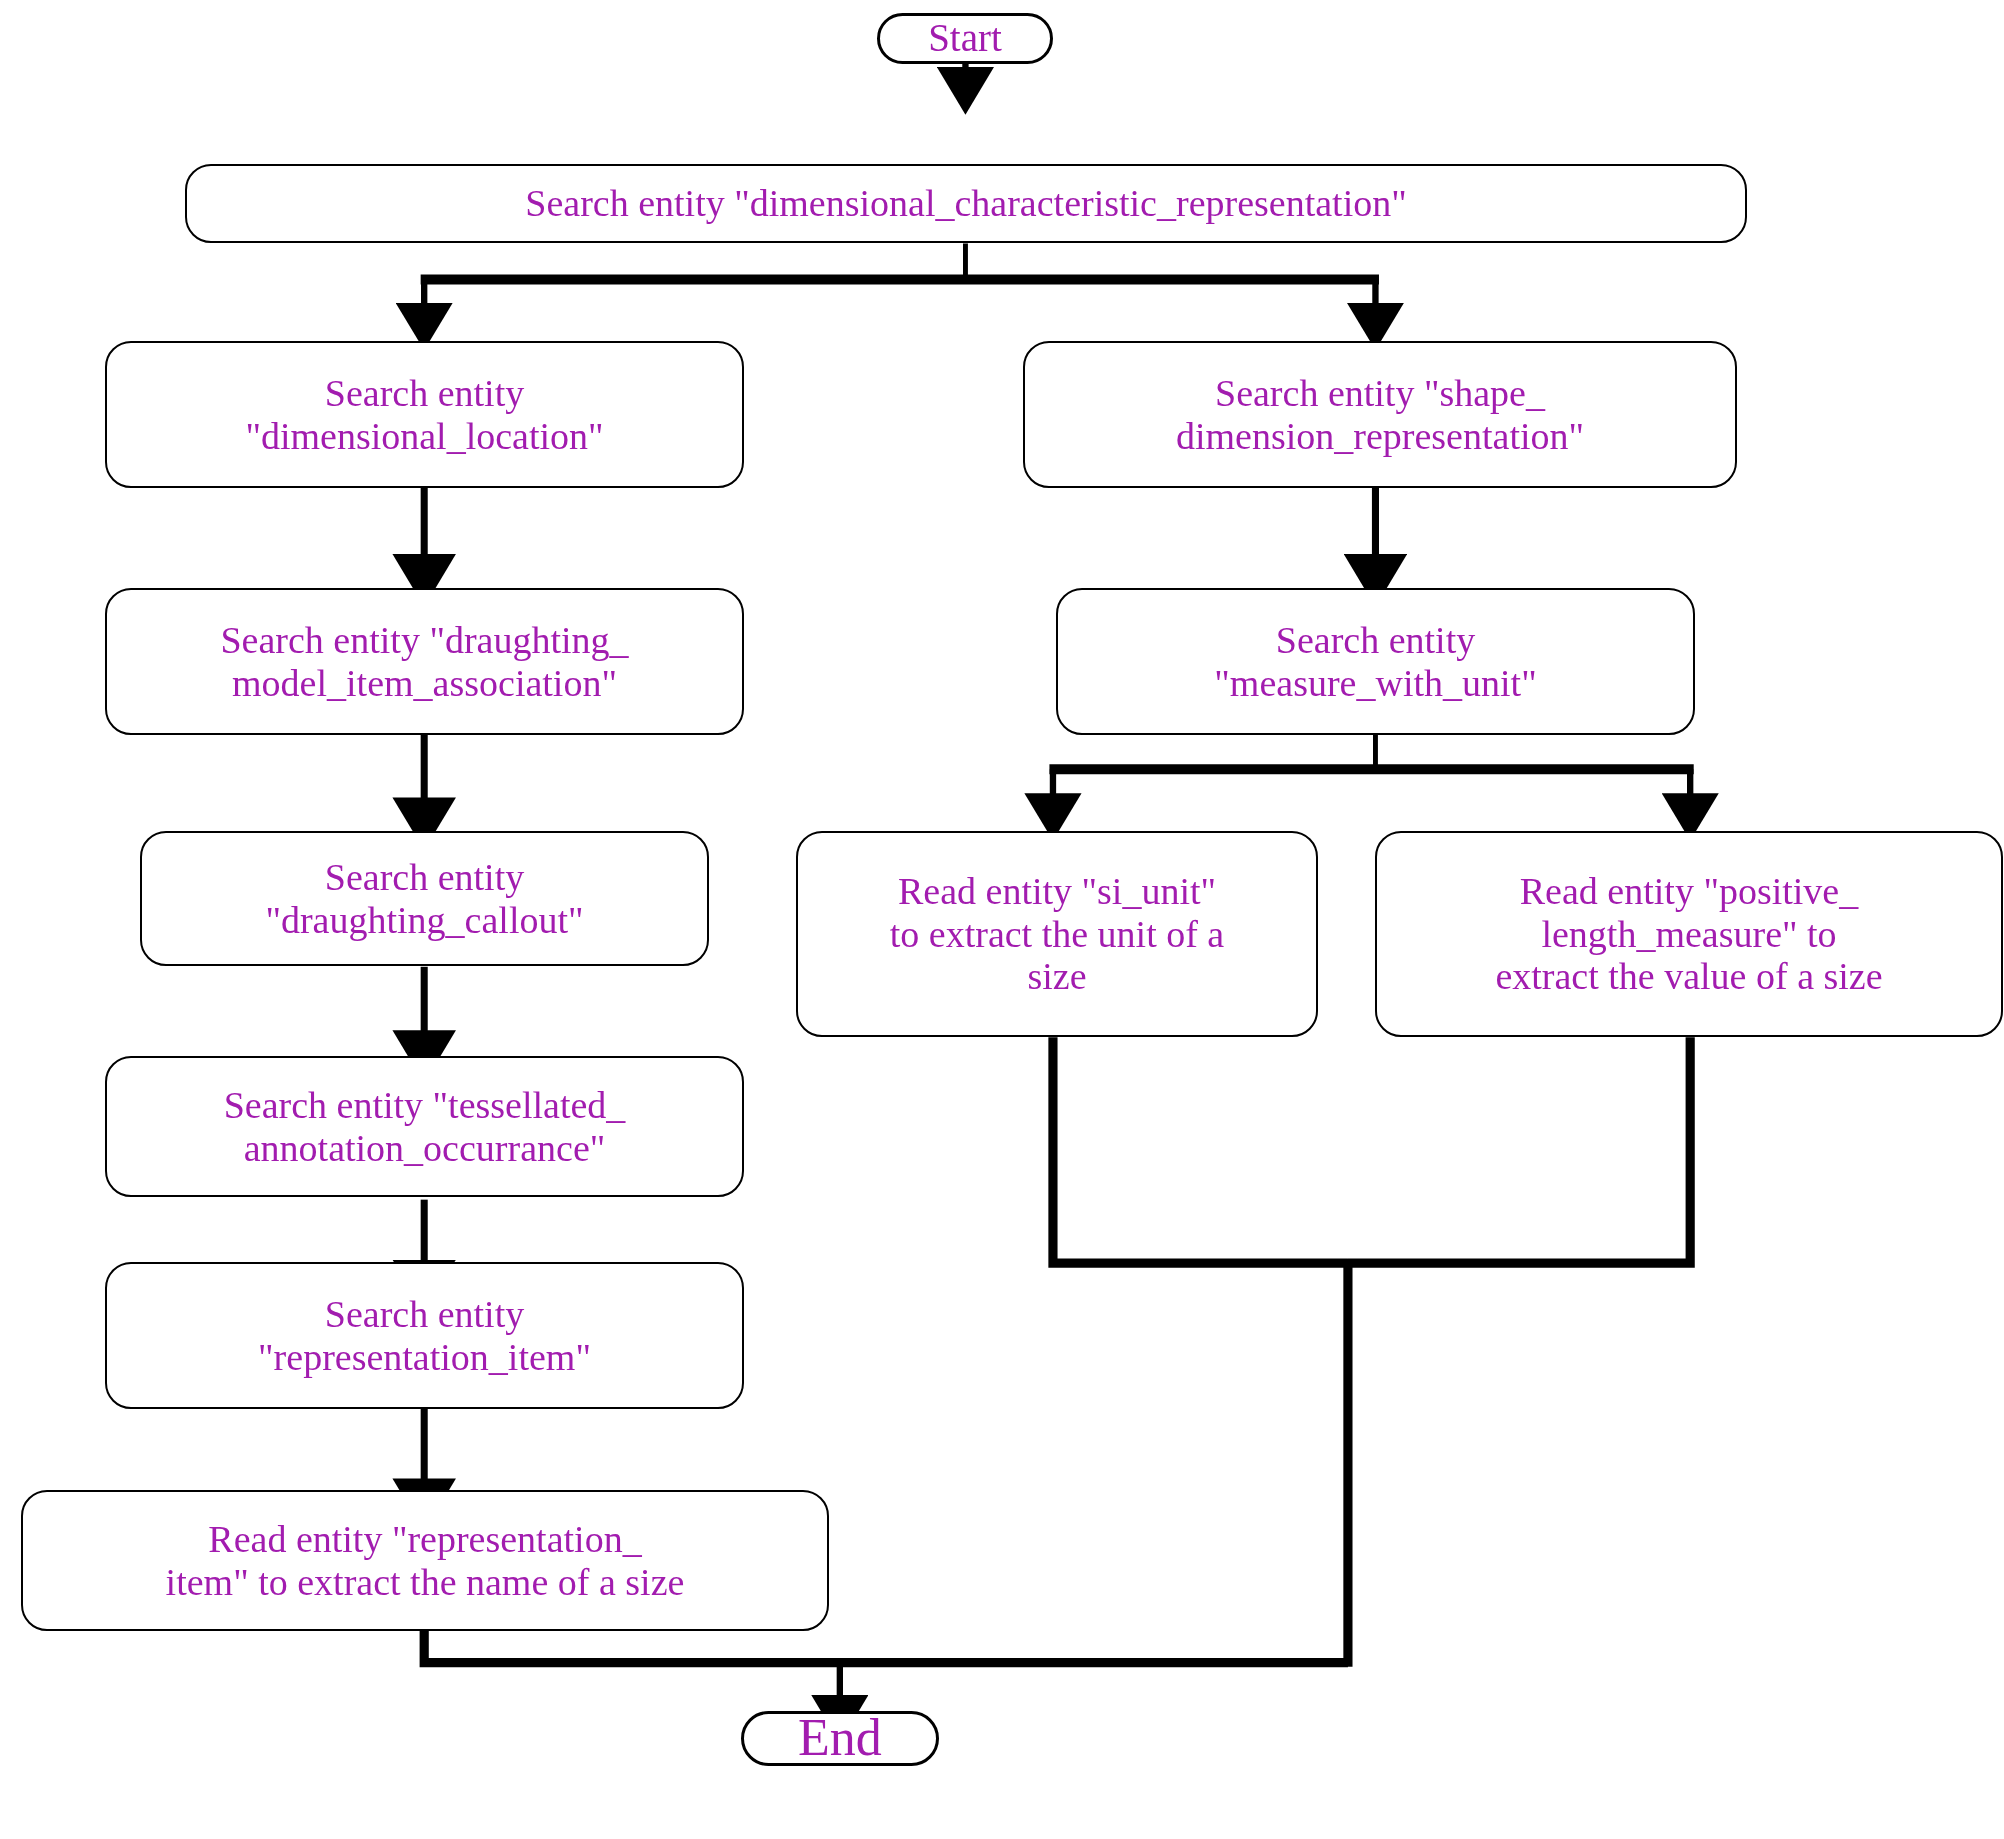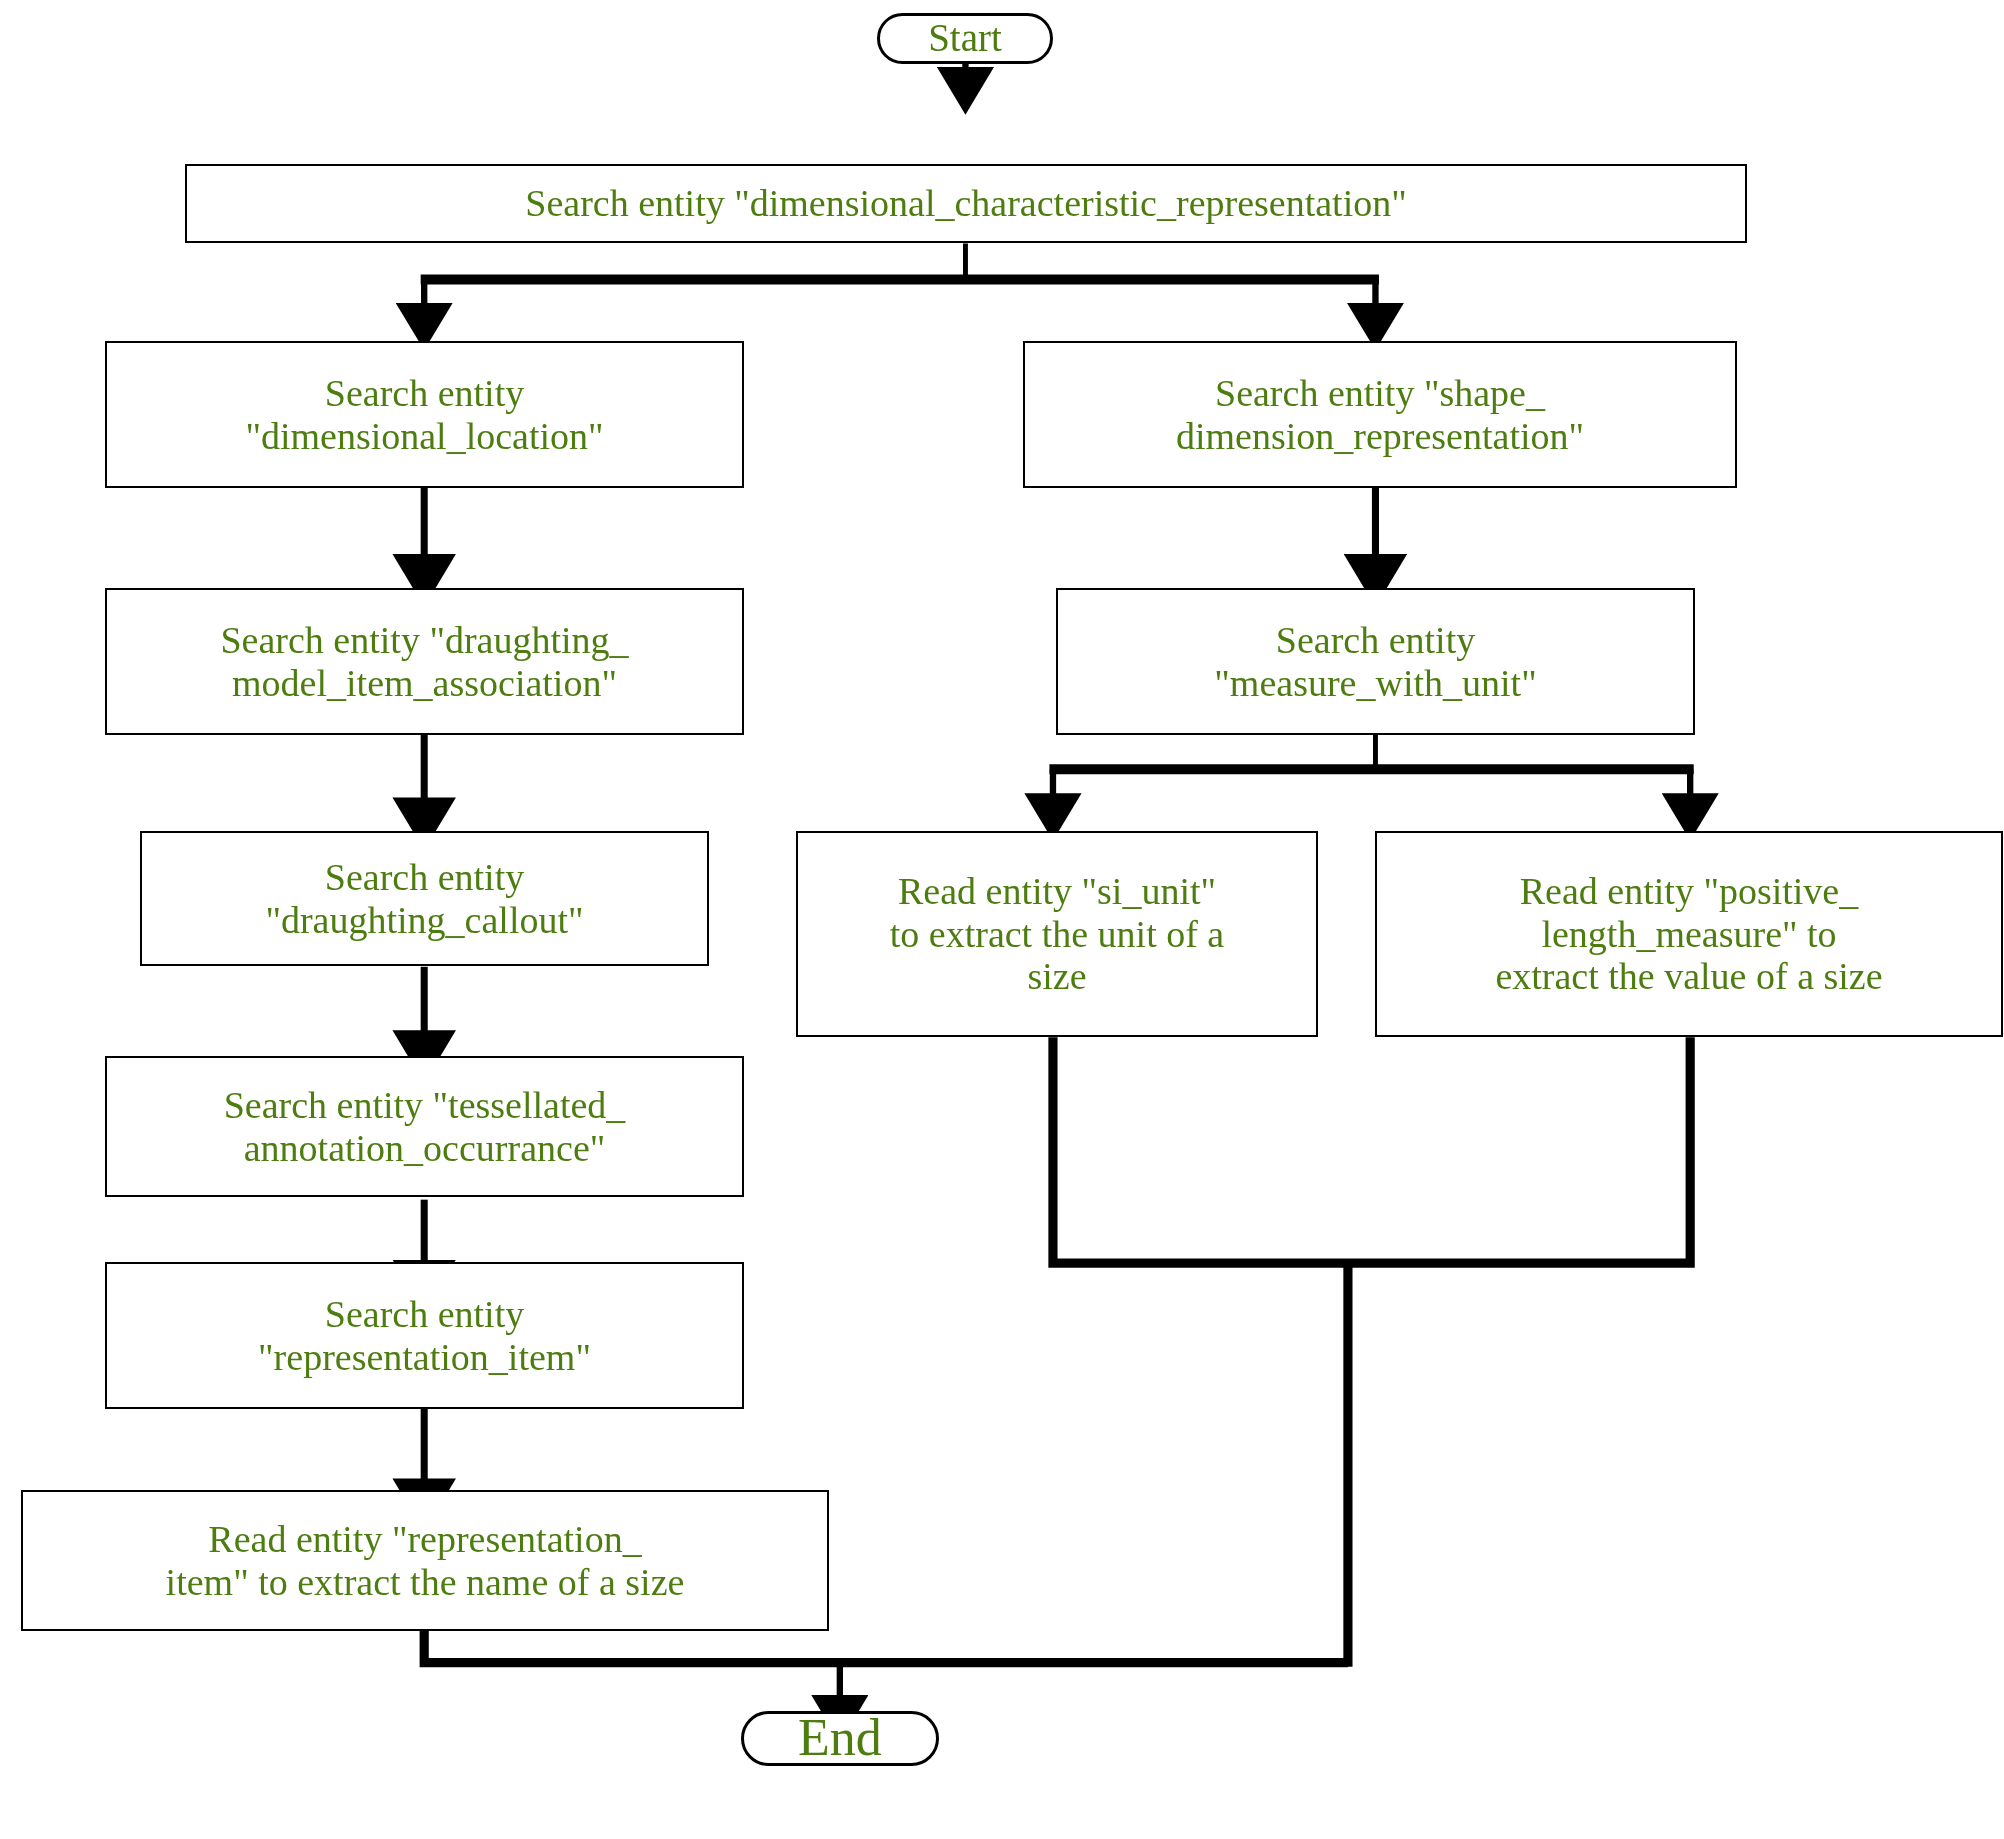--- a/index.html
+++ b/index.html
@@ -22,34 +22,35 @@
     width: 2005px;
     height: 1839px;
   }
   .node {
     position: absolute;
     box-sizing: border-box;
     display: flex;
     align-items: center;
     justify-content: center;
     text-align: center;
-    color: #4d7c0f;
+    color: #a21caf;
     background: #ffffff;
     border: 2.8px solid #000000;
     line-height: 1.12;
     padding: 2.8px 7px;
     white-space: pre-line;
     z-index: 3;
   }
   .terminator {
     border-radius: 49px;
     border-width: 3.5px;
   }
   .process {
     border-width: 2.8px;
+    border-radius: 26px;
   }
 </style>
 </head>
 <body>
 
 <div id="canvas">
 
   <svg id="flow-svg" viewBox="0 0 2841 2606">
     <defs>
       <marker id="arrowhead" markerWidth="9" markerHeight="9" refX="2.0" refY="4.5" orient="auto" markerUnits="strokeWidth">

